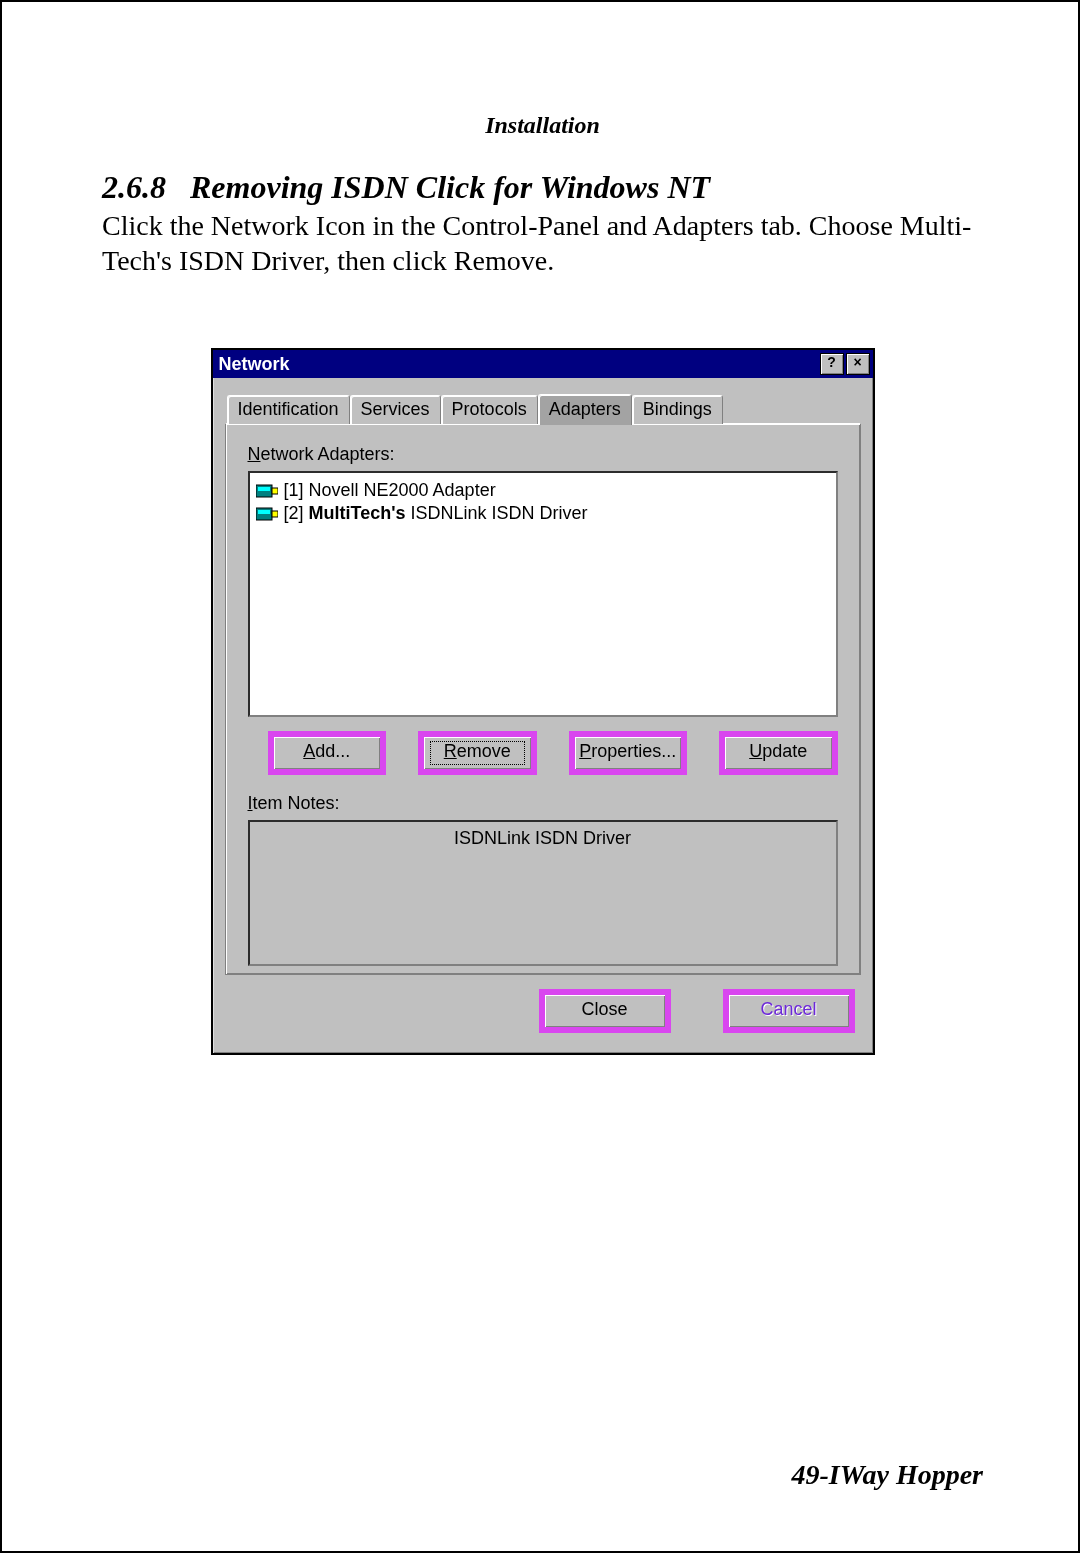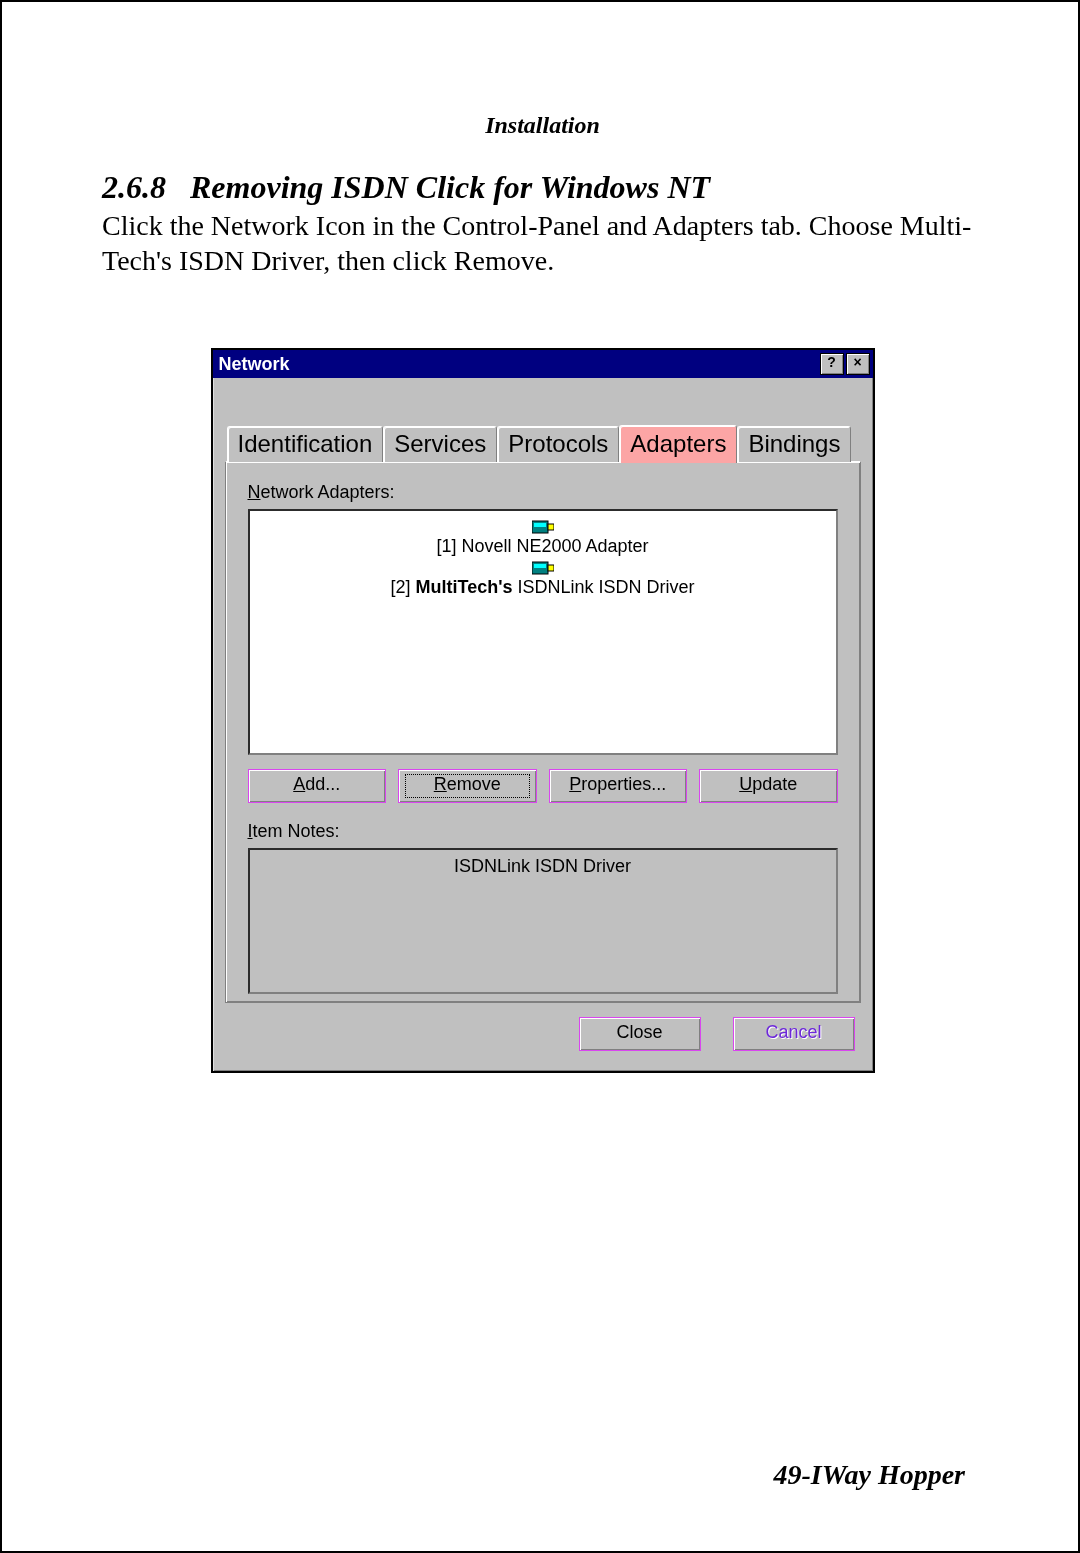--- a/index.html
+++ b/index.html
@@ -39,21 +39,21 @@
   }
   .figure-caption {
     text-align: center;
     font-style: italic;
     font-weight: bold;
     font-size: 28px;
     margin-top: 90px;
   }
   .footer-text {
     position: absolute;
-    right: 113px;
+    right: 95px;
     bottom: 60px;
     font-style: italic;
     font-weight: bold;
     font-size: 28px;
   }
 
   
   .dialog {
     width: 660px;
     margin: 0 auto;
@@ -105,33 +105,32 @@
   }
   .tab {
     padding: 3px 10px 4px 10px;
     border: 1px solid #808080;
     border-bottom: none;
     border-top-left-radius: 3px;
     border-top-right-radius: 3px;
     background: #c0c0c0;
     box-shadow: inset 1px 1px 0 #fff;
     margin-right: 0;
-    font-size: 24px;
+    font-size: 18px;
     position: relative;
     top: 1px;
   }
   .tab.active {
-    background: #fca5a5;
+    background: #a3a3a3;
     border-color: #fff #808080 #c0c0c0 #fff;
     box-shadow: inset 1px 1px 0 #fff;
     z-index: 3;
     top: 2px;
     padding-top: 4px;
     padding-bottom: 5px;
-    margin-top: 31px;
   }
   .tab:not(.active) {
     border-color: #fff #808080 #808080 #fff;
   }
   .tab-body {
     border: 1px solid #808080;
     box-shadow: inset 1px 1px 0 #fff, inset -1px -1px 0 #808080;
     border-top-color: #fff;
     background: #c0c0c0;
     padding: 20px 22px 8px 22px;
@@ -146,47 +145,48 @@
   .listbox {
     background: #fff;
     border: 2px inset #808080;
     height: 230px;
     padding: 6px 4px;
     overflow: hidden;
   }
   .list-row {
     display: flex;
     align-items: center;
+    gap: 6px;
     padding: 1px 2px;
     font-size: 18px;
     white-space: nowrap;
-    flex-direction: column;
   }
   .adapter-icon {
     width: 22px; height: 18px;
     display: inline-flex;
     align-items: center;
     justify-content: center;
   }
   .adapter-icon svg { display: block; }
 
   .btn-row {
     display: flex;
     gap: 12px;
     margin-top: 14px;
   }
   .win-btn {
     flex: 1;
     height: 32px;
     background: #c0c0c0;
-    border: 1px solid #d946ef;
+    border: 6px solid #d946ef;
     box-shadow: inset 1px 1px 0 #fff, inset -1px -1px 0 #808080;
     font-size: 18px;
     text-align: center;
     line-height: 28px;
+    margin-left: 20px;
   }
   .win-btn.focus {
     position: relative;
   }
   .win-btn.focus::after {
     content: "";
     position: absolute;
     inset: 4px 6px;
     border: 1px dotted #000;
   }

